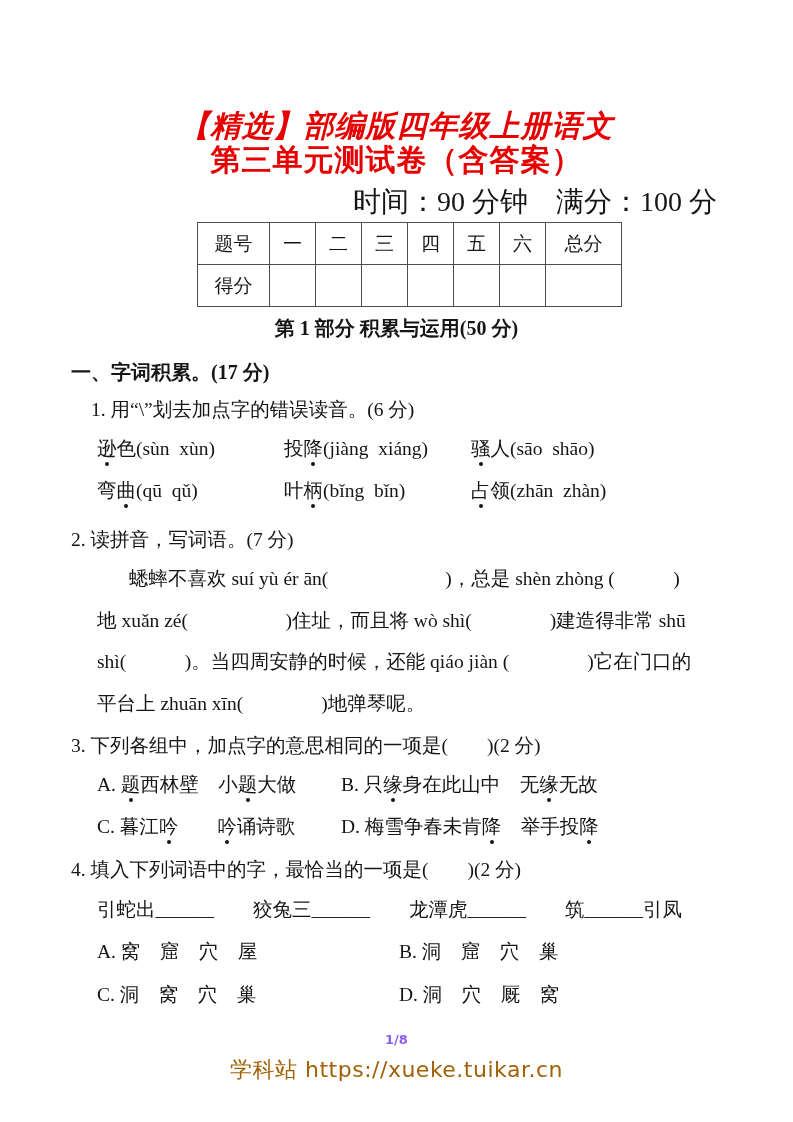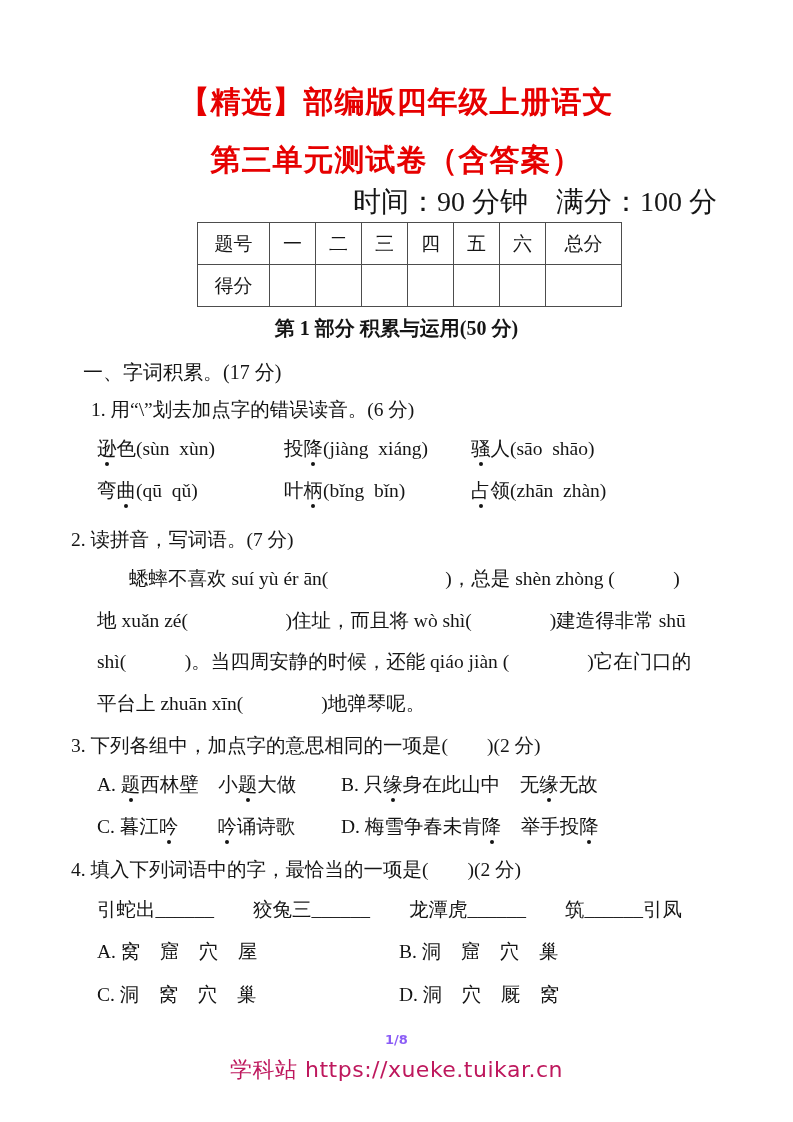--- a/index.html
+++ b/index.html
@@ -13,39 +13,39 @@
   }
   .abs{position:absolute;}
   .pre{white-space:pre;}
 
   
   .title-line{
     left:0;right:0;text-align:center;
     font-size:30px;font-weight:bold;color:#e60000;
     line-height:36px;letter-spacing:1px;
   }
-  .t1{top:84px;}
+  .t1{top:108px;font-style:italic;}
   .t2{top:142px;}
 
   
   .meta-line{top:189px;right:76px;font-size:28px;line-height:26px;}
 
   
   .score-table{position:absolute;top:222px;left:197px;border-collapse:collapse;table-layout:fixed;padding-left:38px;}
   .score-table td{
     border:1px solid #4d4d4d;height:41px;padding:0;
     text-align:center;vertical-align:middle;font-size:19px;color:#151515;
   }
   .col-label{width:71px;}
   .col-num{width:45px;}
   .col-total{width:75px;}
 
   
   .part-heading{top:314px;left:0;right:0;text-align:center;font-size:20px;font-weight:bold;line-height:28px;}
-  .sec-heading{top:358px;left:71px;font-size:20px;font-weight:normal;line-height:28px;margin-left:12px;}
+  .sec-heading{top:358px;left:71px;font-size:20px;font-weight:bold;line-height:28px;}
 
   
   .stem{left:71px;font-size:19.5px;line-height:27px;}
   .sub{left:97px;font-size:19.5px;line-height:27px;}
   .q1-row{display:flex;}
   .q1-row .wg{width:187px;}
   .q1-row .wg:last-child{width:auto;}
   .opt-row{display:flex;}
   .opt-row .o1{width:244px;}
   .opt-row.wide .o1{width:302px;}
@@ -57,21 +57,21 @@
   .du::after{
     content:"";position:absolute;left:50%;bottom:-4px;
     width:4px;height:4px;margin-left:-2px;border-radius:50%;background:#151515;
   }
 
   
   .page-num{top:1032px;left:0;right:0;text-align:center;
     font-size:13px;font-weight:bold;color:#8b5cf6;
     font-family:"DejaVu Sans",sans-serif;}
   .watermark{top:1055px;left:0;right:0;text-align:center;
-    font-size:22px;color:#be185d;letter-spacing:0.5px;
+    font-size:22px;color:#a16207;letter-spacing:0.5px;
     font-family:"DejaVu Sans","Liberation Sans",sans-serif;}
 </style>
 </head>
 <body>
 
 <div class="page">
 
   <div class="abs title-line t1">【精选】部编版四年级上册语文</div>
   <div class="abs title-line t2">第三单元测试卷（含答案）</div>
 

